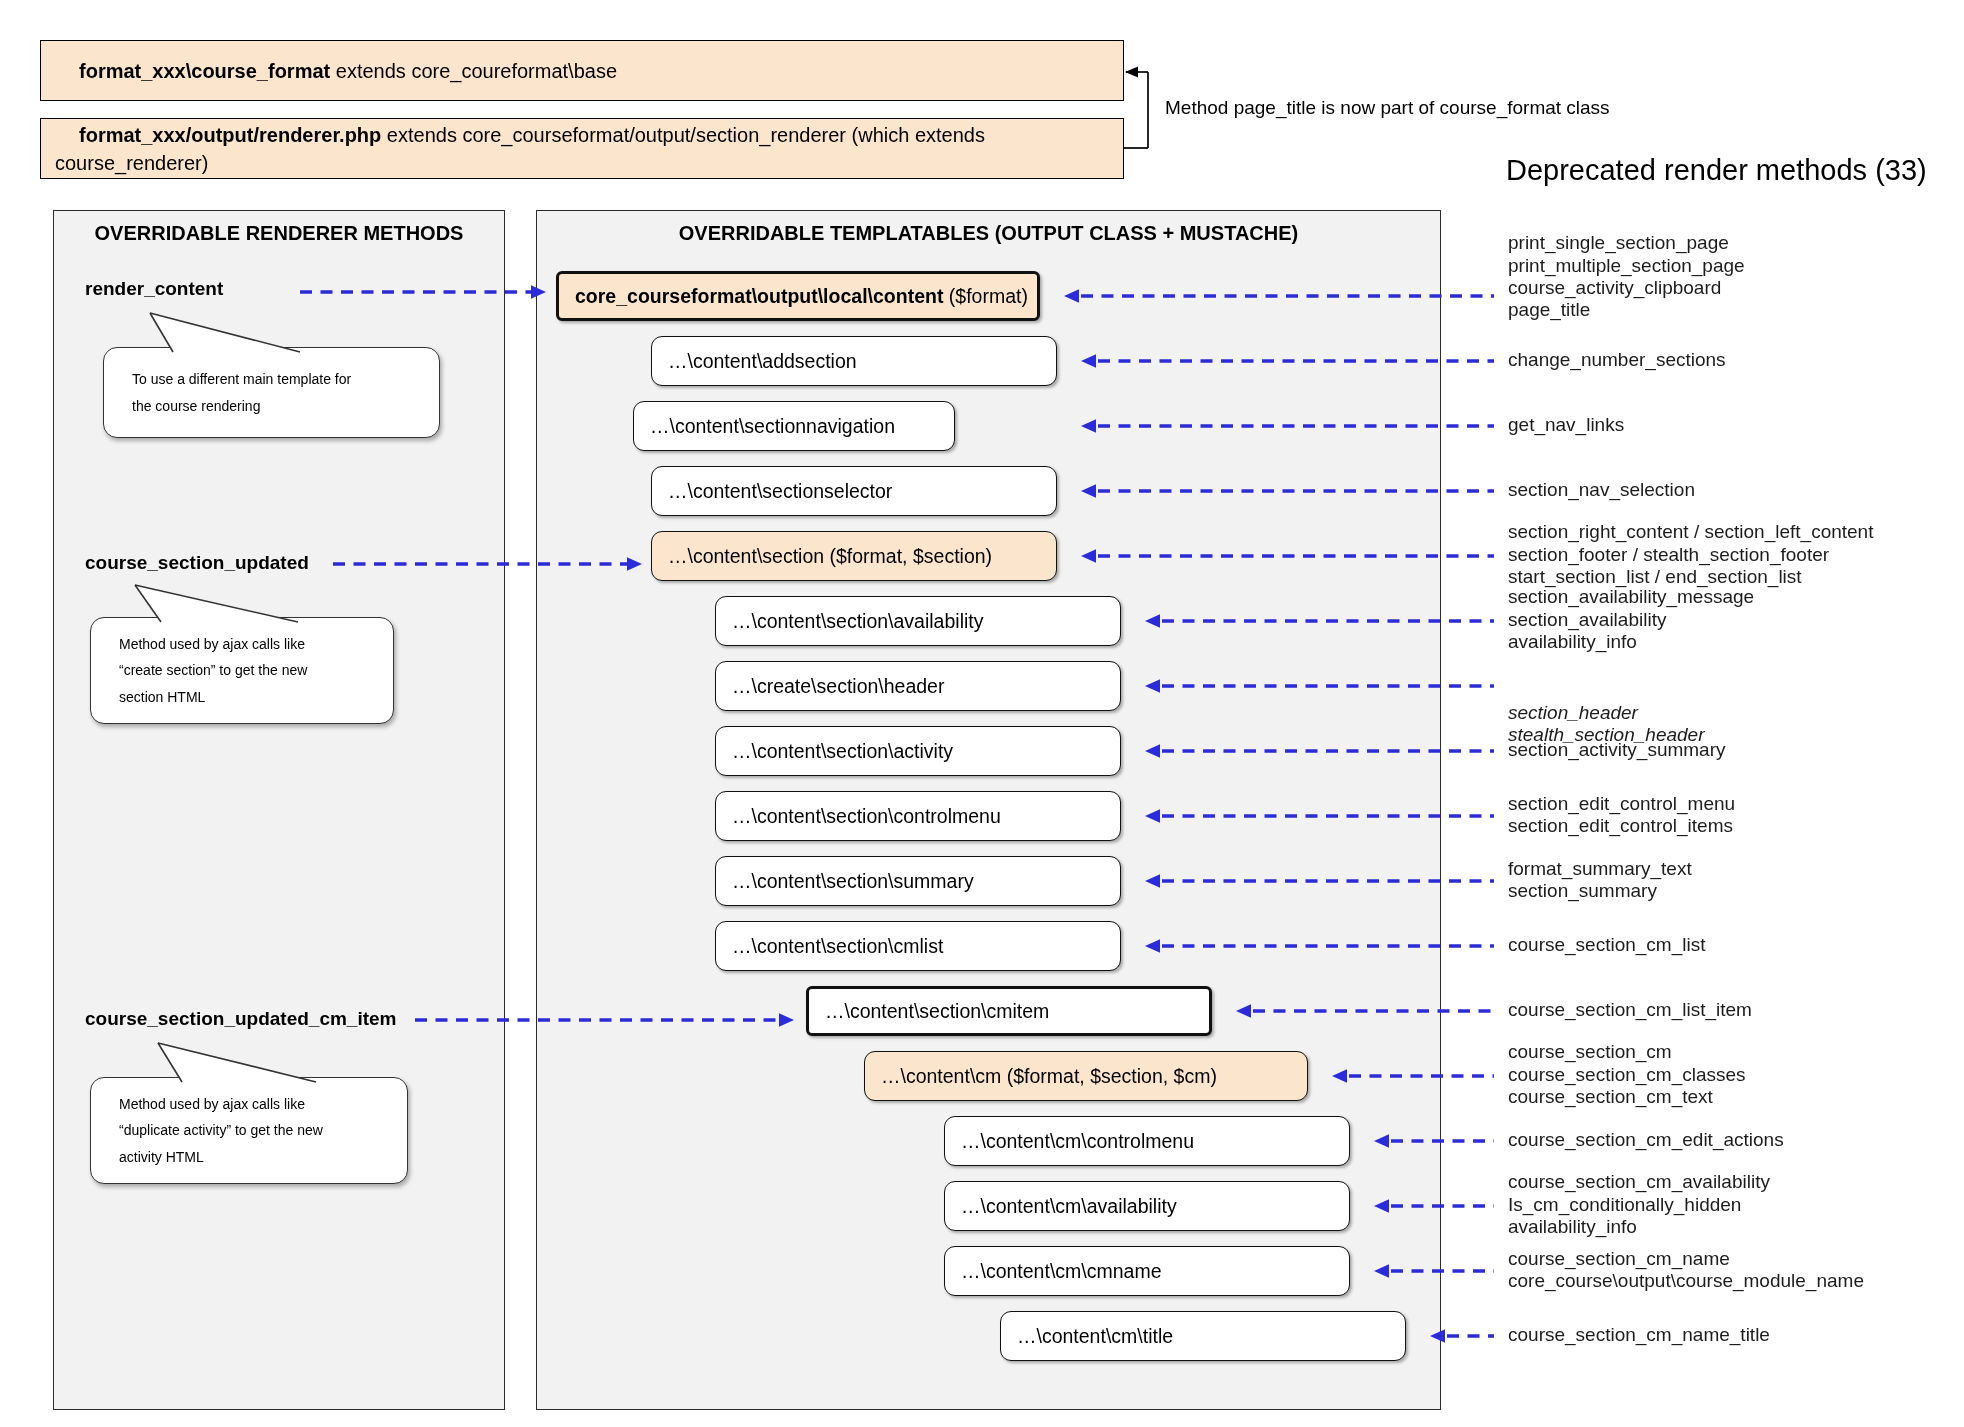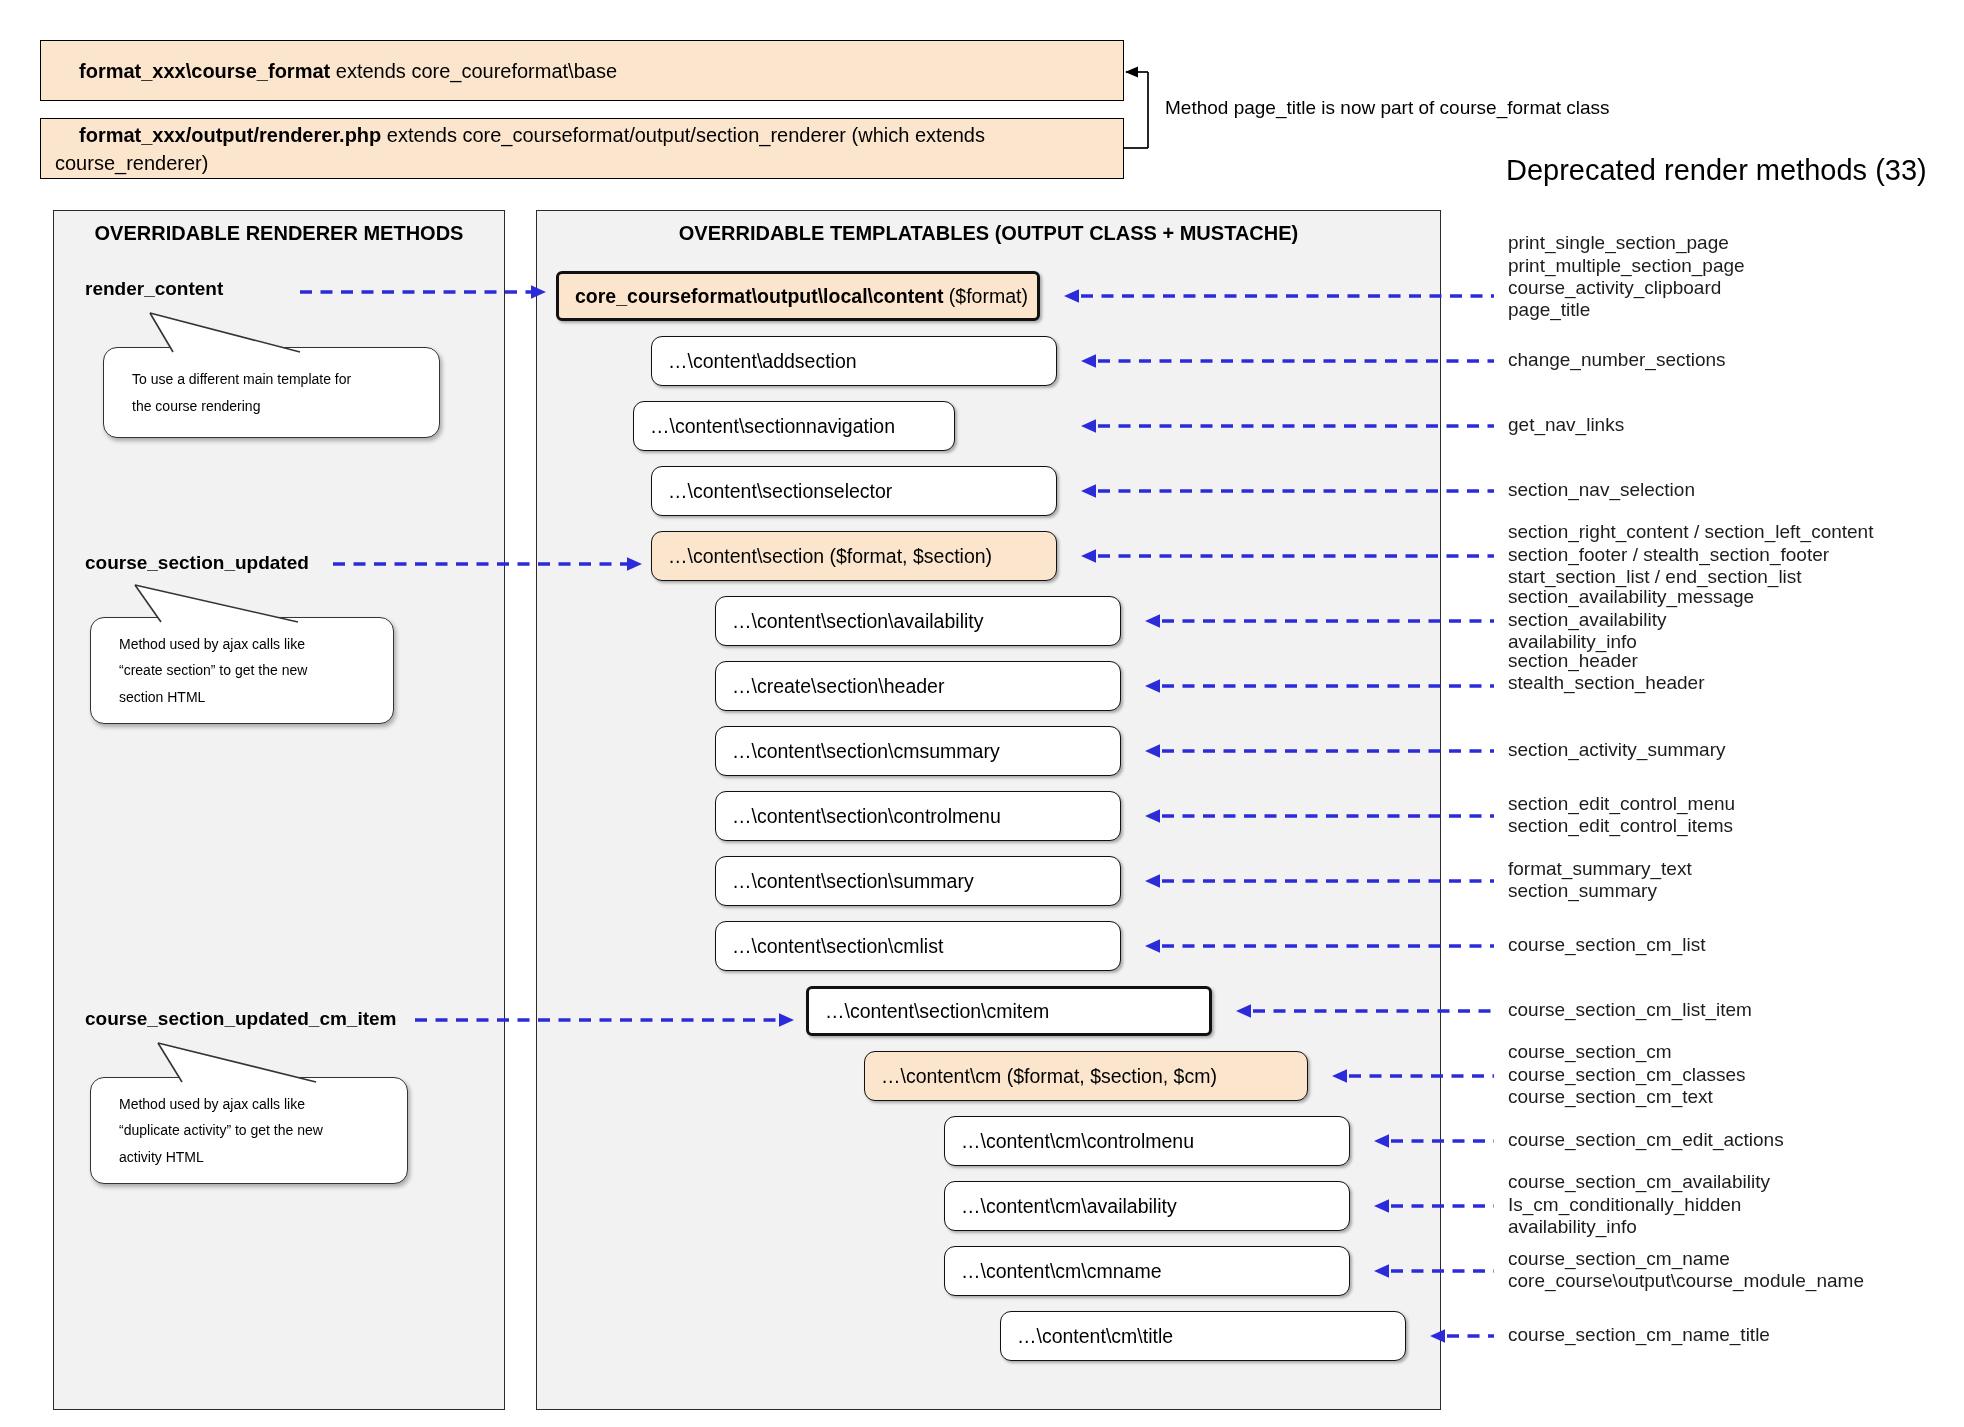--- a/index.html
+++ b/index.html
@@ -116,21 +116,21 @@
       <div class="pbox orange" style="left: 651px; top: 531px; width: 406px;">
         <span class="r">…\content\section ($format, $section)</span>
       </div>
       <div class="pbox" style="left: 715px; top: 596px; width: 406px;">
         <span class="r">…\content\section\availability</span>
       </div>
       <div class="pbox" style="left: 715px; top: 661px; width: 406px;">
         <span class="r">…\create\section\header</span>
       </div>
       <div class="pbox" style="left: 715px; top: 726px; width: 406px;">
-        <span class="r">…\content\section\cmsummary</span>
+        <span class="r">…\content\section\activity</span>
       </div>
       <div class="pbox" style="left: 715px; top: 791px; width: 406px;">
         <span class="r">…\content\section\controlmenu</span>
       </div>
       <div class="pbox" style="left: 715px; top: 856px; width: 406px;">
         <span class="r">…\content\section\summary</span>
       </div>
       <div class="pbox" style="left: 715px; top: 921px; width: 406px;">
         <span class="r">…\content\section\cmlist</span>
       </div>
@@ -173,21 +173,21 @@
       <div class="dep-group" style="top: 521.4px;">
         <div>section_right_content / section_left_content</div>
         <div>section_footer / stealth_section_footer</div>
         <div>start_section_list / end_section_list</div>
       </div>
       <div class="dep-group" style="top: 586.4px;">
         <div>section_availability_message</div>
         <div>section_availability</div>
         <div>availability_info</div>
       </div>
-      <div class="dep-group" style="top: 650px;">
+      <div class="dep-group" style="top: 702px; font-style: italic;">
         <div>section_header</div>
         <div>stealth_section_header</div>
       </div>
       <div class="dep-group" style="top: 738.8px;">
         <div>section_activity_summary</div>
       </div>
       <div class="dep-group" style="top: 792.6px;">
         <div>section_edit_control_menu</div>
         <div>section_edit_control_items</div>
       </div>

